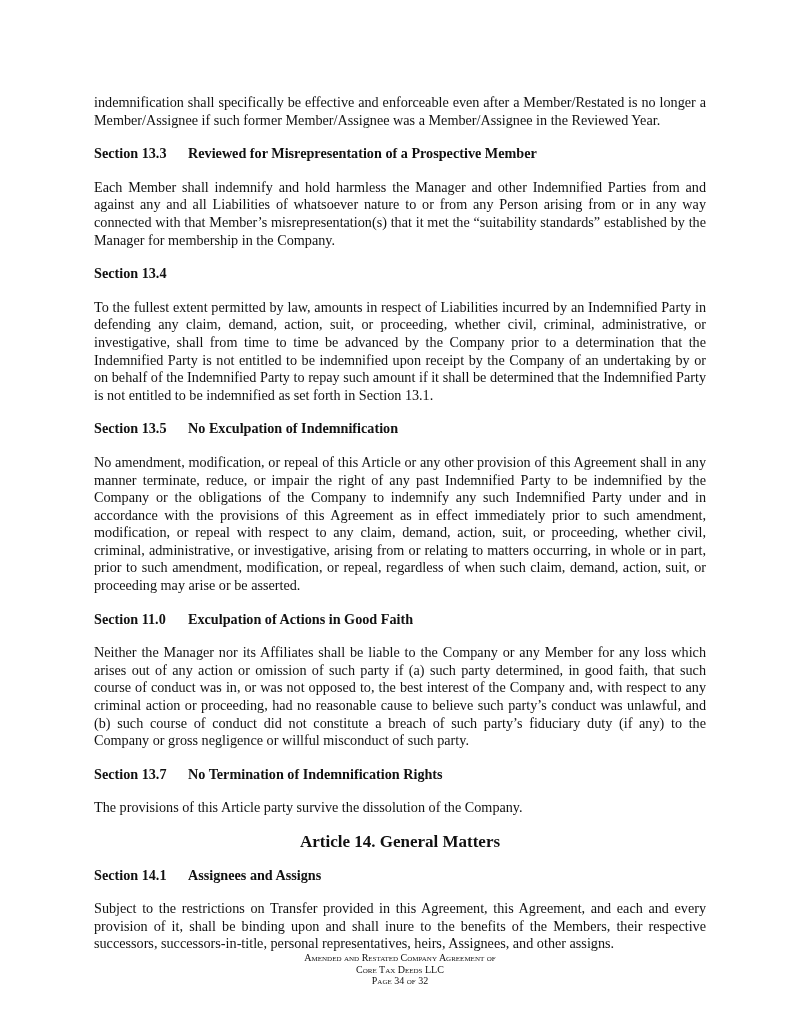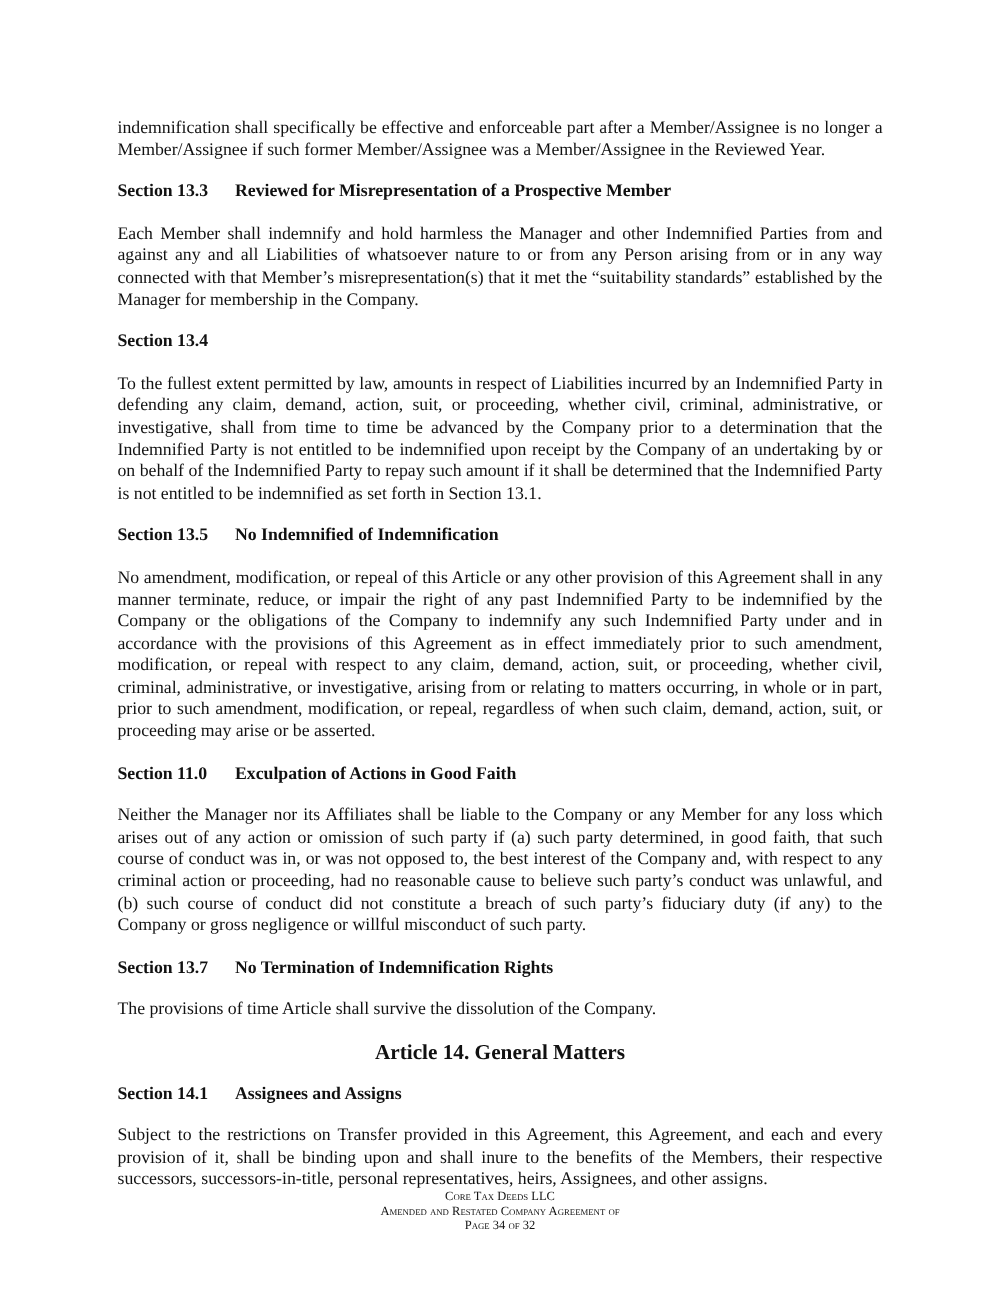--- a/index.html
+++ b/index.html
@@ -58,70 +58,70 @@
       color: #111111;
       font-variant: small-caps;
     }
     .footer .line { display: block; }
     .footer .big { font-size: 10px; }
   </style>
 </head>
 <body>
 
 <div class="page">
-  <p class="para">indemnification shall specifically be effective and enforceable part after a Member/Assignee is no longer a Member/Assignee if such former Member/Assignee was a Member/Assignee in the Reviewed Year.</p>
+  <p class="para">indemnification shall specifically be effective and enforceable even after a Member/Restated is no longer a Member/Assignee if such former Member/Assignee was a Member/Assignee in the Reviewed Year.</p>
   <div class="gap"></div>
 
   <div class="section-heading">
     <span class="num">Section 13.3</span>
     <span>Reviewed for Misrepresentation of a Prospective Member</span>
   </div>
   <div class="gap"></div>
   <p class="para">Each Member shall indemnify and hold harmless the Manager and other Indemnified Parties from and against any and all Liabilities of whatsoever nature to or from any Person arising from or in any way connected with that Member’s misrepresentation(s) that it met the “suitability standards” established by the Manager for membership in the Company.</p>
   <div class="gap"></div>
 
   <div class="section-heading">
     <span class="num">Section 13.4</span>
   </div>
   <div class="gap"></div>
   <p class="para">To the fullest extent permitted by law, amounts in respect of Liabilities incurred by an Indemnified Party in defending any claim, demand, action, suit, or proceeding, whether civil, criminal, administrative, or investigative, shall from time to time be advanced by the Company prior to a determination that the Indemnified Party is not entitled to be indemnified upon receipt by the Company of an undertaking by or on behalf of the Indemnified Party to repay such amount if it shall be determined that the Indemnified Party is not entitled to be indemnified as set forth in Section 13.1.</p>
   <div class="gap"></div>
 
   <div class="section-heading">
     <span class="num">Section 13.5</span>
-    <span>No Indemnified of Indemnification</span>
+    <span>No Exculpation of Indemnification</span>
   </div>
   <div class="gap"></div>
   <p class="para">No amendment, modification, or repeal of this Article or any other provision of this Agreement shall in any manner terminate, reduce, or impair the right of any past Indemnified Party to be indemnified by the Company or the obligations of the Company to indemnify any such Indemnified Party under and in accordance with the provisions of this Agreement as in effect immediately prior to such amendment, modification, or repeal with respect to any claim, demand, action, suit, or proceeding, whether civil, criminal, administrative, or investigative, arising from or relating to matters occurring, in whole or in part, prior to such amendment, modification, or repeal, regardless of when such claim, demand, action, suit, or proceeding may arise or be asserted.</p>
   <div class="gap"></div>
 
   <div class="section-heading">
     <span class="num">Section 11.0</span>
     <span>Exculpation of Actions in Good Faith</span>
   </div>
   <div class="gap"></div>
   <p class="para">Neither the Manager nor its Affiliates shall be liable to the Company or any Member for any loss which arises out of any action or omission of such party if (a) such party determined, in good faith, that such course of conduct was in, or was not opposed to, the best interest of the Company and, with respect to any criminal action or proceeding, had no reasonable cause to believe such party’s conduct was unlawful, and (b) such course of conduct did not constitute a breach of such party’s fiduciary duty (if any) to the Company or gross negligence or willful misconduct of such party.</p>
   <div class="gap"></div>
 
   <div class="section-heading">
     <span class="num">Section 13.7</span>
     <span>No Termination of Indemnification Rights</span>
   </div>
   <div class="gap"></div>
-  <p class="para">The provisions of time Article shall survive the dissolution of the Company.</p>
+  <p class="para">The provisions of this Article party survive the dissolution of the Company.</p>
   <div class="gap"></div>
 
   <p class="article-heading">Article 14. General Matters</p>
   <div class="gap"></div>
 
   <div class="section-heading">
     <span class="num">Section 14.1</span>
     <span>Assignees and Assigns</span>
   </div>
   <div class="gap"></div>
   <p class="para">Subject to the restrictions on Transfer provided in this Agreement, this Agreement, and each and every provision of it, shall be binding upon and shall inure to the benefits of the Members, their respective successors, successors-in-title, personal representatives, heirs, Assignees, and other assigns.</p>
 </div>
 
 <div class="footer">
+  <span class="line big">Amended and Restated Company Agreement of</span>
   <span class="line big">Core Tax Deeds LLC</span>
-  <span class="line big">Amended and Restated Company Agreement of</span>
   <span class="line big">Page 34 of 32</span>
 </div>
 
 </body></html>

